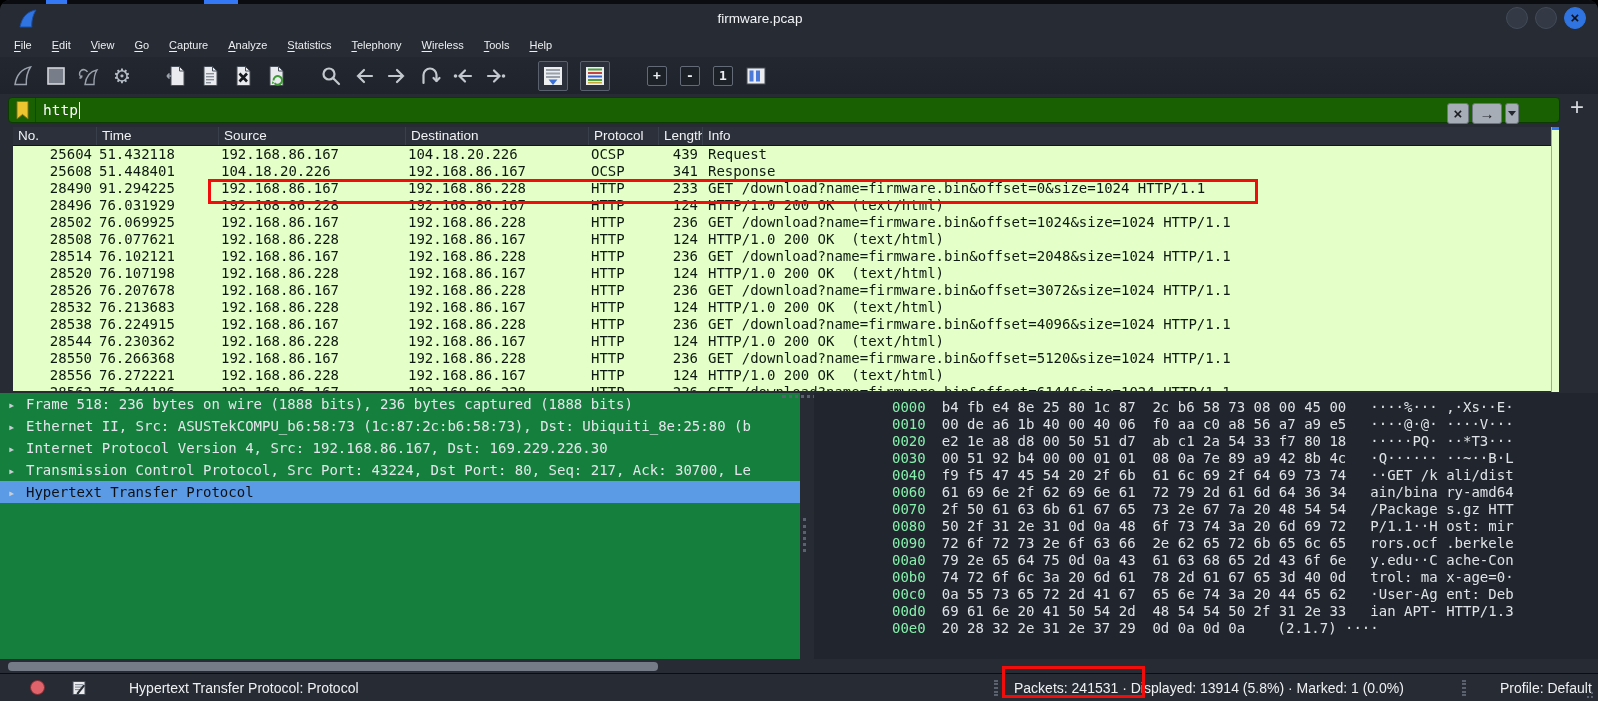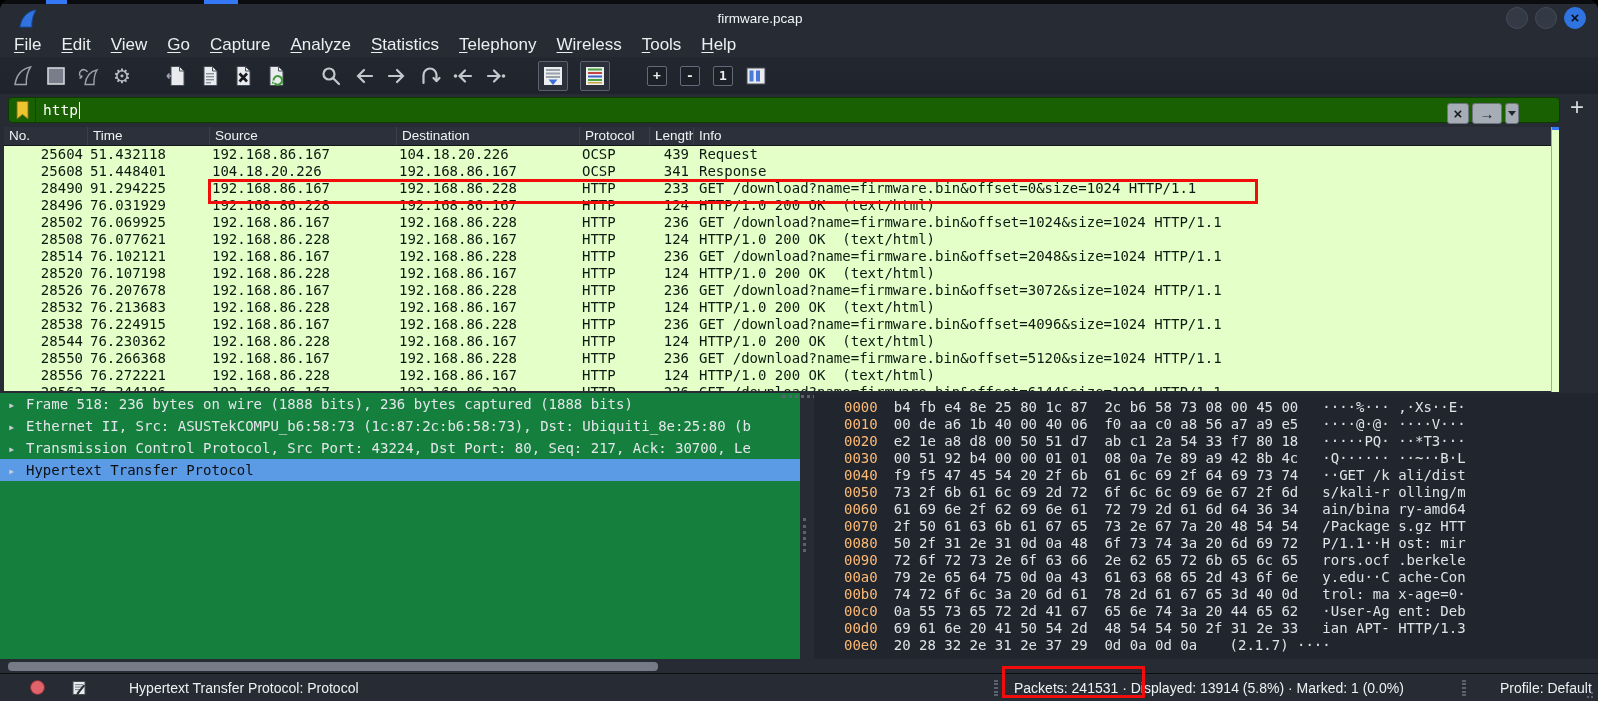--- a/index.html
+++ b/index.html
@@ -11,21 +11,21 @@
   .blue-seg{position:absolute;top:0;height:4px;background:#3478f6;}
   .seg1{left:46px;width:21px;} .seg2{left:204px;width:34px;}
   
   .titlebar{position:absolute;left:0;top:4px;width:1598px;height:29px;background:#262b34;}
   .app-icon{position:absolute;left:16px;top:3px;width:24px;height:24px;}
   .win-title{position:absolute;left:0;top:0;width:1520px;height:29px;line-height:29px;text-align:center;font-size:13.5px;color:#f2f4f6;}
   .win-buttons{position:absolute;right:12px;top:3px;display:flex;gap:7px;}
   .wbtn{width:22px;height:22px;border-radius:50%;background:#333945;border:1px solid #434b59;}
   .wbtn.close{background:#2f74e0;border-color:#2f74e0;color:#0d1117;font-weight:bold;font-size:15px;line-height:20px;text-align:center;}
   
-  .menubar{position:absolute;left:4px;top:33px;height:24px;display:flex;align-items:center;font-size:17px;}
+  .menubar{position:absolute;left:4px;top:33px;height:24px;display:flex;align-items:center;font-size:11px;}
   .menu-item{padding:0 10px;line-height:24px;color:#eceef0;cursor:default;}
   .menu-item u{text-decoration:underline;text-underline-offset:2px;}
   
   .toolbar{position:absolute;left:0;top:57px;width:1598px;height:37px;background:linear-gradient(#23272f,#1f232b);display:flex;align-items:center;padding-left:10px;}
   .tb{width:26px;height:26px;margin-right:7px;display:flex;align-items:center;justify-content:center;flex:0 0 auto;}
   .tb svg{width:24px;height:24px;display:block;}
   .tb.gap{margin-left:22px;}
   .tb.boxed{border:1px solid #59616f;background:#2b303a;border-radius:2px;width:30px;height:30px;margin-right:12px;}
   .tb .glyph{font-size:20px;color:#b6bcc5;line-height:1;}
   .chipbtn{width:20px;height:20px;background:#1c2027;border:1px solid #646b78;border-radius:2px;color:#eceff2;
@@ -38,21 +38,21 @@
   .filter-text{margin-left:7px;font-family:"DejaVu Sans Mono",monospace;font-size:14.5px;color:#fff;}
   .caret{display:inline-block;width:0;border-left:1.5px solid #fff;height:17px;vertical-align:middle;margin-left:1px;}
   .filter-buttons{position:absolute;right:40px;top:5px;display:flex;align-items:center;gap:3px;}
   .fbtn{height:21px;background:#a7adb6;border:1px solid #6e747e;border-radius:3px;color:#1a1d22;display:flex;align-items:center;justify-content:center;}
   .fbtn.clear{width:22px;font-size:15px;font-weight:bold;}
   .fbtn.apply{width:30px;font-size:15px;font-weight:bold;}
   .fbtn.caret-btn{width:14px;}
   .tri-down{width:0;height:0;border-left:4px solid transparent;border-right:4px solid transparent;border-top:5px solid #23272e;}
   .add-filter{position:absolute;right:8px;top:0;width:26px;height:26px;font-size:24px;color:#d7dade;text-align:center;line-height:25px;}
   
-  .packet-list{position:absolute;left:4px;top:127px;width:1551px;height:265px;font-family:"DejaVu Sans Mono",monospace;font-size:14px;}
+  .packet-list{position:absolute;left:13px;top:127px;width:1551px;height:265px;font-family:"DejaVu Sans Mono",monospace;font-size:14px;}
   .pl-header{display:grid;grid-template-columns:84px 122px 187px 183px 70px 44px auto;height:19px;background:#2b303a;border-bottom:1px solid #12151b;color:#f0f2f4;font-family:"Liberation Sans",sans-serif;font-size:13.5px;}
   .pl-header div{padding-left:5px;line-height:18px;border-right:1px solid #3a404b;overflow:hidden;white-space:pre;}
   .pl-rows{height:245px;overflow:hidden;background:#e4ffc7;}
   .pl-row{display:grid;grid-template-columns:84px 122px 187px 183px 70px 44px auto;height:17px;background:#e4ffc7;color:#0d1a12;}
   .pl-row div{line-height:17px;white-space:pre;overflow:hidden;padding-left:2px;}
   .pl-row .r{text-align:right;padding-right:5px;padding-left:0;}
   .pl-row .info{padding-left:5px;}
   .minimap{position:absolute;left:1551px;top:127px;width:8px;height:265px;background:#e4ffc7;border-left:1px solid #9bb287;}
   .minimap .thumb{position:absolute;left:0;top:0;width:8px;height:3px;background:#3478f6;}
   .list-right-gutter{position:absolute;left:1559px;top:127px;width:39px;height:265px;background:#262b34;}
@@ -63,21 +63,21 @@
   .dt-row .tw{display:inline-block;width:18px;color:#c9ced5;font-size:12px;}
   .dt-row.selected{background:#5b9ae4;color:#0b1016;}
   
   .vsplit{position:absolute;left:800px;top:393px;width:14px;height:266px;background:#262b34;}
   .vsplit .dots{position:absolute;left:-18px;top:2px;width:48px;border-top:3px dotted #5a6270;}
   .vsplit .dots2{position:absolute;left:3px;top:125px;height:34px;border-left:3px dotted #5a6270;}
   
   .hex-pane{position:absolute;left:814px;top:393px;width:784px;height:266px;background:#21262e;overflow:hidden;
             font-family:"DejaVu Sans Mono",monospace;font-size:14px;padding-top:6px;}
   .hx-row{height:17px;line-height:17px;white-space:pre;padding-left:30px;color:#dfe3e7;}
-  .hx-row .off{color:#fdba74;}
+  .hx-row .off{color:#86efac;margin-left:48px;}
   .hx-row .bytes{margin-left:16px;}
   .hx-row .ascii{margin-left:24px;}
   
   .hscroll-track{position:absolute;left:0;top:660px;width:1128px;height:13px;background:#272c34;}
   .hscroll-thumb{position:absolute;left:8px;top:662px;width:650px;height:9px;border-radius:4px;background:#757c87;}
   
   .statusbar{position:absolute;left:0;top:673px;width:1598px;height:28px;background:#262b34;border-top:1px solid #0b0d11;display:flex;align-items:center;font-size:14px;color:#eef0f2;}
   .expert-dot{width:15px;height:15px;border-radius:50%;background:#e0636b;border:1px solid #7e2d33;margin-left:30px;}
   .comment-ic{margin-left:26px;width:16px;height:16px;}
   .sb-left-text{margin-left:42px;white-space:pre;}
@@ -424,36 +424,36 @@
       </div>
   </div>
   <div class="minimap">
       <div class="thumb"></div>
     </div>
   <div class="list-right-gutter"></div>
 
   <div class="details-pane" id="details-pane">
       <div class="dt-row"><span class="tw">▸</span><span>Frame 518: 236 bytes on wire (1888 bits), 236 bytes captured (1888 bits)</span></div>
       <div class="dt-row"><span class="tw">▸</span><span>Ethernet II, Src: ASUSTekCOMPU_b6:58:73 (1c:87:2c:b6:58:73), Dst: Ubiquiti_8e:25:80 (b</span></div>
+      <div class="dt-row"><span class="tw">▸</span><span>Internet Protocol Version 4, Src: 192.168.86.167, Dst: 169.229.226.30</span></div>
       <div class="dt-row"><span class="tw">▸</span><span>Transmission Control Protocol, Src Port: 43224, Dst Port: 80, Seq: 217, Ack: 30700, Le</span></div>
       <div class="dt-row selected"><span class="tw">▸</span><span>Hypertext Transfer Protocol</span></div>
     </div>
 
   <div class="vsplit">
     <div class="dots"></div>
     <div class="dots2"></div>
   </div>
 
   <div class="hex-pane" id="hex-pane">
       <div class="hx-row"><span class="off">0000</span><span class="bytes">b4 fb e4 8e 25 80 1c 87  2c b6 58 73 08 00 45 00</span><span class="ascii">····%··· ,·Xs··E·</span></div>
       <div class="hx-row"><span class="off">0010</span><span class="bytes">00 de a6 1b 40 00 40 06  f0 aa c0 a8 56 a7 a9 e5</span><span class="ascii">····@·@· ····V···</span></div>
       <div class="hx-row"><span class="off">0020</span><span class="bytes">e2 1e a8 d8 00 50 51 d7  ab c1 2a 54 33 f7 80 18</span><span class="ascii">·····PQ· ··*T3···</span></div>
       <div class="hx-row"><span class="off">0030</span><span class="bytes">00 51 92 b4 00 00 01 01  08 0a 7e 89 a9 42 8b 4c</span><span class="ascii">·Q······ ··~··B·L</span></div>
       <div class="hx-row"><span class="off">0040</span><span class="bytes">f9 f5 47 45 54 20 2f 6b  61 6c 69 2f 64 69 73 74</span><span class="ascii">··GET /k ali/dist</span></div>
-      <div class="hx-row"><span class="off">0050</span><span class="bytes">73 2f 6b 61 6c 69 2d 72  6f 6c 6c 69 6e 67 2f 6d</span><span class="ascii">s/kali-r olling/m</span></div>
       <div class="hx-row"><span class="off">0060</span><span class="bytes">61 69 6e 2f 62 69 6e 61  72 79 2d 61 6d 64 36 34</span><span class="ascii">ain/bina ry-amd64</span></div>
       <div class="hx-row"><span class="off">0070</span><span class="bytes">2f 50 61 63 6b 61 67 65  73 2e 67 7a 20 48 54 54</span><span class="ascii">/Package s.gz HTT</span></div>
       <div class="hx-row"><span class="off">0080</span><span class="bytes">50 2f 31 2e 31 0d 0a 48  6f 73 74 3a 20 6d 69 72</span><span class="ascii">P/1.1··H ost: mir</span></div>
       <div class="hx-row"><span class="off">0090</span><span class="bytes">72 6f 72 73 2e 6f 63 66  2e 62 65 72 6b 65 6c 65</span><span class="ascii">rors.ocf .berkele</span></div>
       <div class="hx-row"><span class="off">00a0</span><span class="bytes">79 2e 65 64 75 0d 0a 43  61 63 68 65 2d 43 6f 6e</span><span class="ascii">y.edu··C ache-Con</span></div>
       <div class="hx-row"><span class="off">00b0</span><span class="bytes">74 72 6f 6c 3a 20 6d 61  78 2d 61 67 65 3d 40 0d</span><span class="ascii">trol: ma x-age=0·</span></div>
       <div class="hx-row"><span class="off">00c0</span><span class="bytes">0a 55 73 65 72 2d 41 67  65 6e 74 3a 20 44 65 62</span><span class="ascii">·User-Ag ent: Deb</span></div>
       <div class="hx-row"><span class="off">00d0</span><span class="bytes">69 61 6e 20 41 50 54 2d  48 54 54 50 2f 31 2e 33</span><span class="ascii">ian APT- HTTP/1.3</span></div>
       <div class="hx-row"><span class="off">00e0</span><span class="bytes">20 28 32 2e 31 2e 37 29  0d 0a 0d 0a</span><span class="ascii"> (2.1.7) ····</span></div>
     </div>

